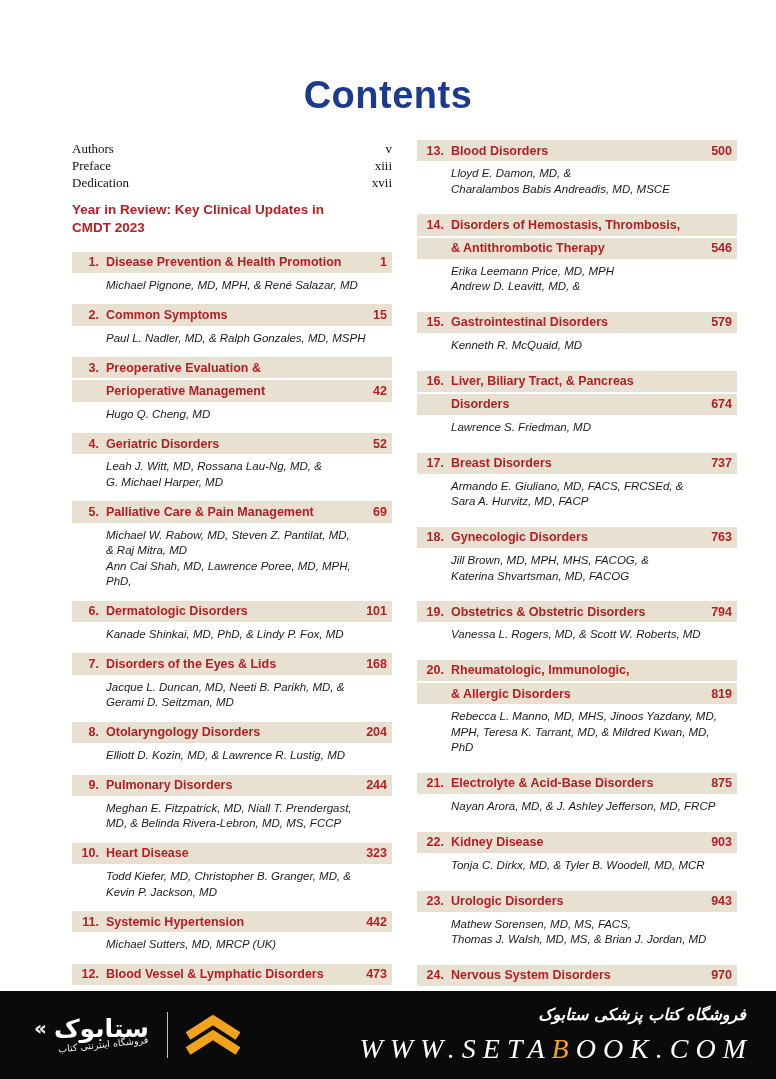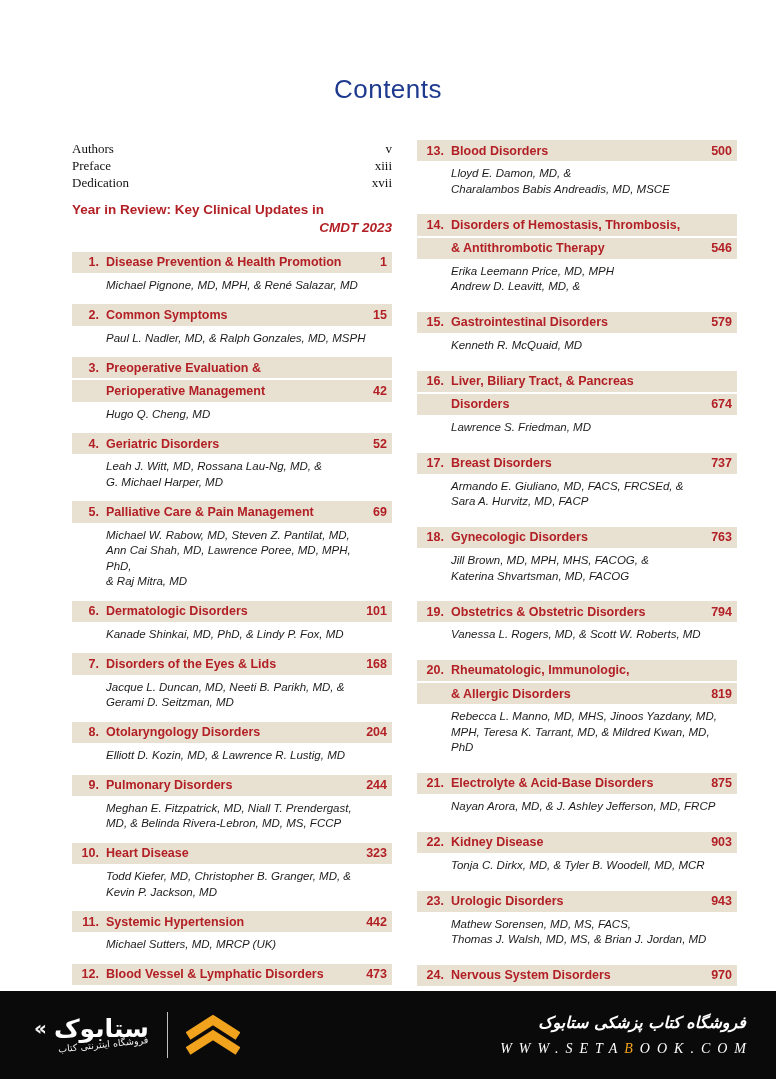--- a/index.html
+++ b/index.html
@@ -11,39 +11,39 @@
   }
   *{box-sizing:border-box;}
   html,body{margin:0;padding:0;background:#555;}
   .page{
     width:776px;height:1079px;position:relative;overflow:hidden;
     background:#ffffff;margin:0 auto;
     font-family:"Liberation Sans",sans-serif;
   }
   .contents-title{
     position:absolute;top:74px;left:0;right:0;margin:0;
-    text-align:center;font-size:26px;font-weight:normal;
+    text-align:center;font-size:38px;font-weight:bold;
     color:var(--blue);letter-spacing:.5px;
   }
   .content{
     position:absolute;top:140px;left:72px;width:665px;
     display:flex;gap:25px;
   }
   .col{width:320px;flex:none;}
 
   
   .front-matter{margin-bottom:10px;}
   .fm-row{
     display:flex;justify-content:space-between;
     font-family:"Liberation Serif",serif;font-size:13px;line-height:1.32;color:#111;
   }
 
   
   .yir{color:var(--red);font-weight:bold;font-size:13.5px;line-height:1.3;margin-bottom:15px;}
-  .yir .italic{font-style:italic;text-align:right;}
+  .yir .italic{}
 
   
   .chapter{margin-bottom:11px;}
   .col-right .chapter{margin-bottom:17px;}
   .ch-line{
     display:flex;align-items:flex-end;
     background:var(--beige);
     padding:2.5px 5px;margin-bottom:2px;
     color:var(--red);font-weight:bold;font-size:12.5px;line-height:1.3;
   }
@@ -74,21 +74,21 @@
     transform:rotate(-6deg);transform-origin:left center;
   }
   .logo-divider{width:1px;height:46px;background:rgba(255,255,255,.75);}
   .logo-mark{display:block;}
   .footer-right{display:flex;flex-direction:column;align-items:flex-end;font-style:italic;}
   .footer-fa{
     font-family:"DejaVu Sans",sans-serif;
     font-size:16px;font-weight:bold;margin-bottom:9px;
   }
   .footer-url{
-    font-family:"Liberation Serif",serif;font-size:14px;letter-spacing:7px;margin-right:-7px;
+    font-family:"Liberation Serif",serif;font-size:28px;letter-spacing:7px;margin-right:-7px;
     white-space:nowrap;
   }
   .footer-url .accent{color:var(--orange);}
 </style>
 </head>
 <body>
 
 <div class="page">
 
   <h1 class="contents-title">Contents</h1>
@@ -161,22 +161,22 @@
             </div>
           </div>
           <div class="chapter">
             <div class="ch-line">
               <span class="ch-num">5.</span>
               <span class="ch-text">Palliative Care &amp; Pain Management</span>
               <span class="ch-page">69</span>
             </div>
             <div class="ch-authors">
               <div class="author-line">Michael W. Rabow, MD, Steven Z. Pantilat, MD,</div>
+              <div class="author-line">&amp; Raj Mitra, MD</div>
               <div class="author-line">Ann Cai Shah, MD, Lawrence Poree, MD, MPH, PhD,</div>
-              <div class="author-line">&amp; Raj Mitra, MD</div>
             </div>
           </div>
           <div class="chapter">
             <div class="ch-line">
               <span class="ch-num">6.</span>
               <span class="ch-text">Dermatologic Disorders</span>
               <span class="ch-page">101</span>
             </div>
             <div class="ch-authors">
               <div class="author-line">Kanade Shinkai, MD, PhD, &amp; Lindy P. Fox, MD</div>

